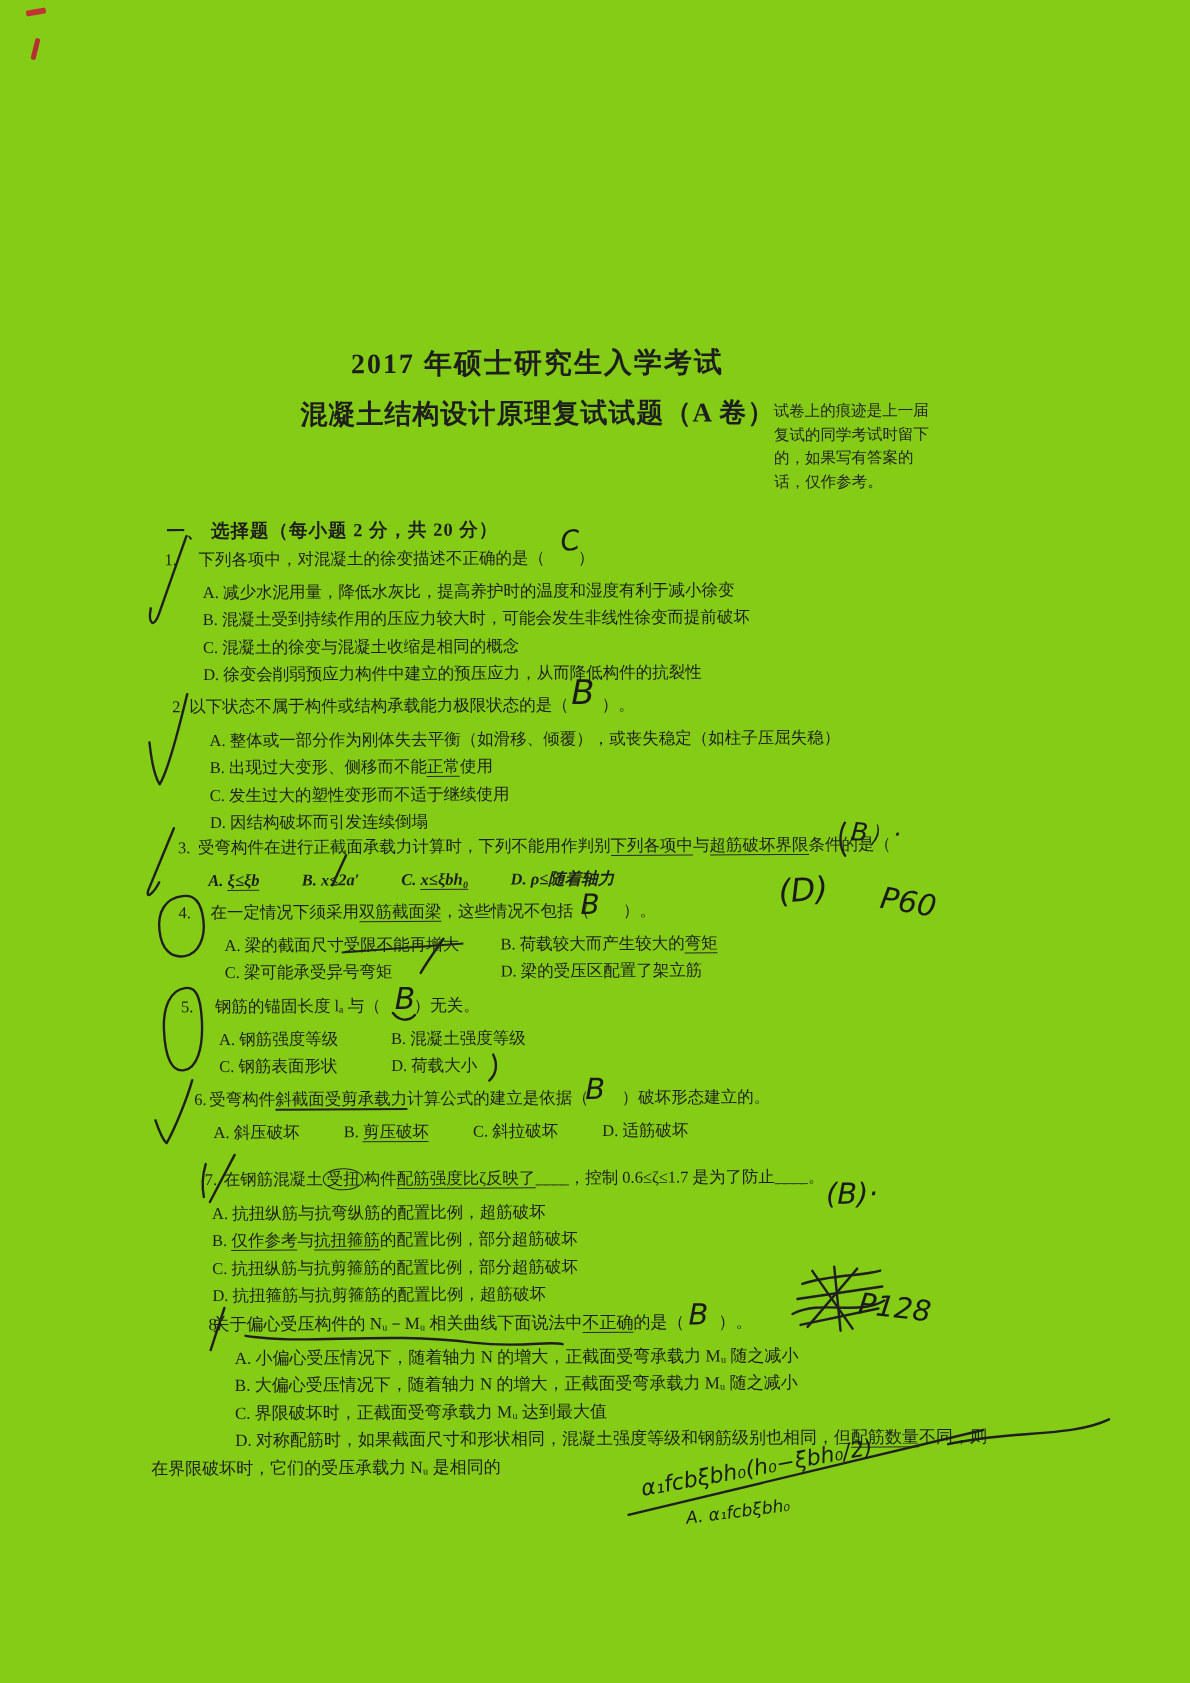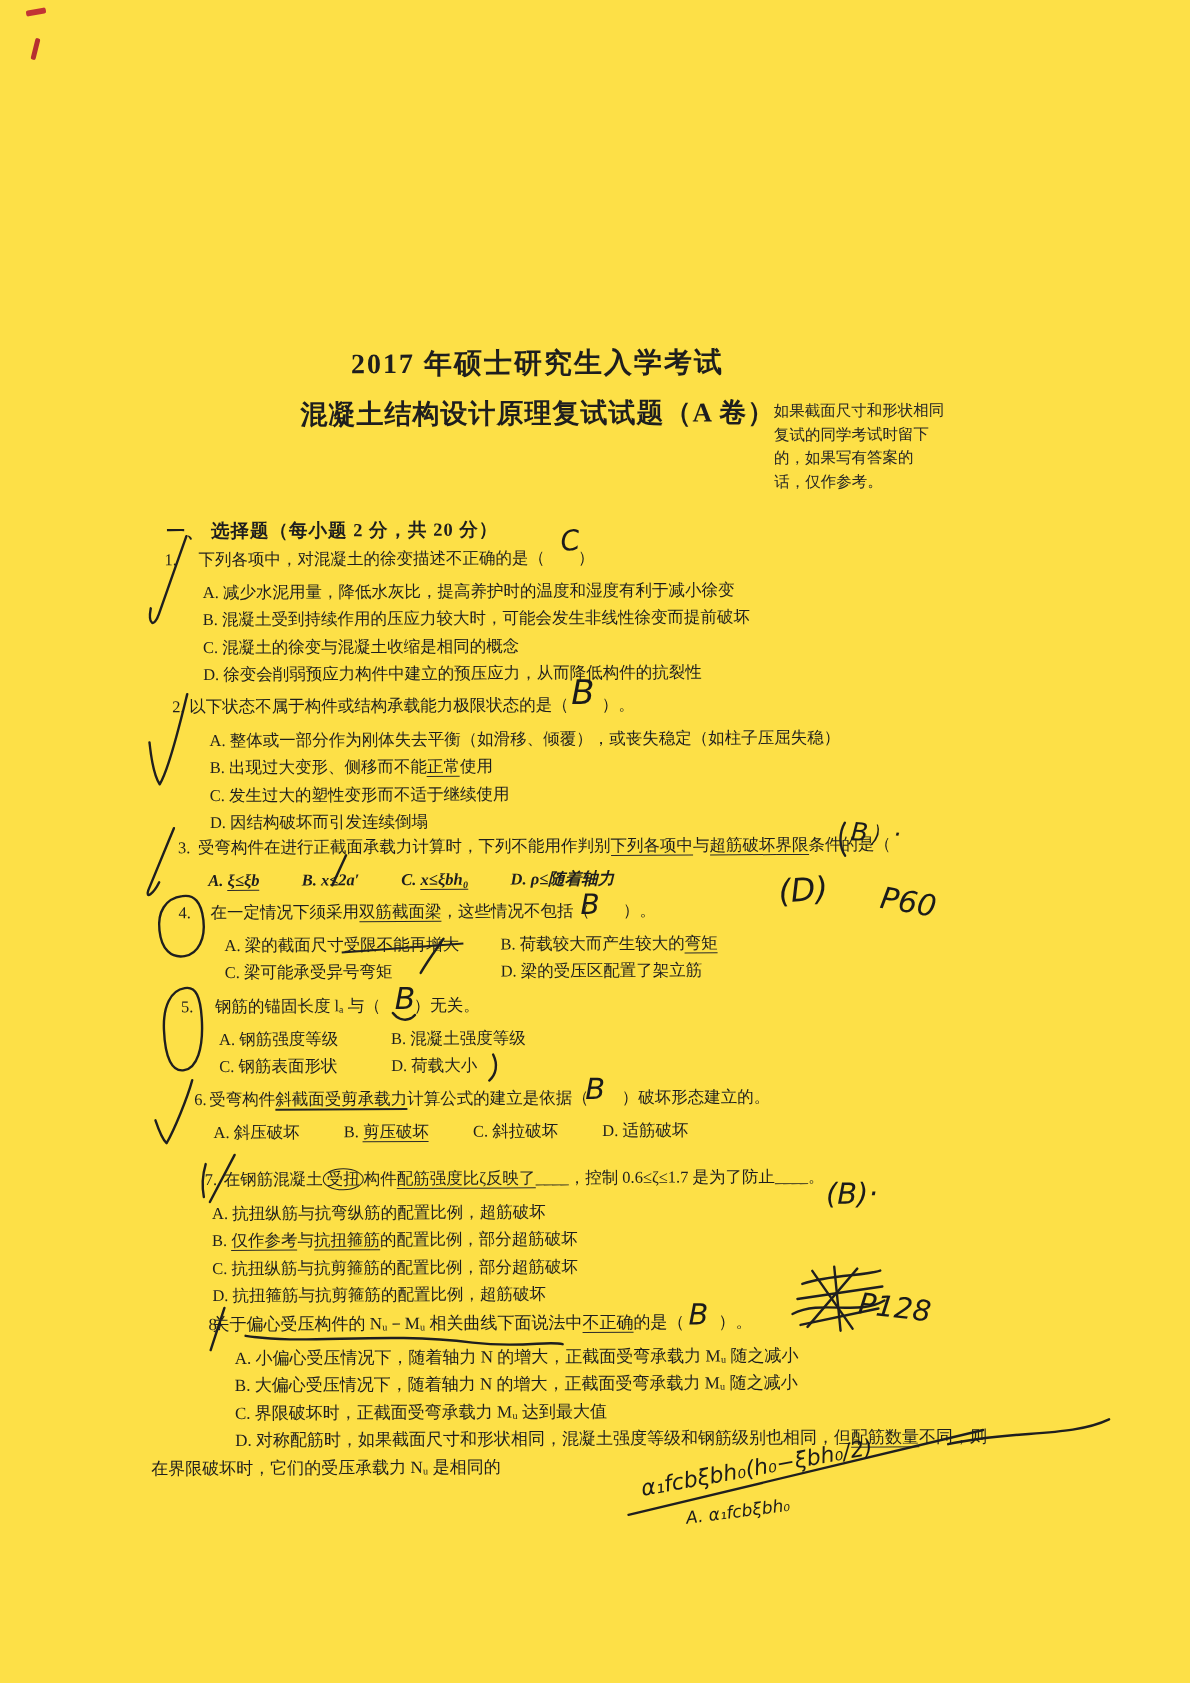--- a/index.html
+++ b/index.html
@@ -1,16 +1,16 @@
 <!DOCTYPE html>
 <html><head>
 <meta charset="utf-8">
 <style>
   html,body{margin:0;padding:0;background:#e8e8e8;}
-  .page{position:relative;width:1190px;height:1683px;background:#fde047;overflow:hidden;
+  .page{position:relative;width:1190px;height:1683px;background:#84cc16;overflow:hidden;
         font-family:"Liberation Serif","DejaVu Serif",serif;color:#1e1e1e;}
   .content{position:absolute;inset:0;transform:rotate(-0.3deg);}
   
   .red1{position:absolute;left:26px;top:9px;width:20px;height:6px;background:#c23434;border-radius:2px;transform:rotate(-10deg);}
   .red2{position:absolute;left:33px;top:38px;width:5px;height:22px;background:#b53030;border-radius:2px;transform:rotate(14deg);}
   
   .header{position:absolute;left:180px;top:344px;width:720px;text-align:center;}
   .title{font-size:28px;font-weight:bold;letter-spacing:2px;}
   .subtitle{font-size:27px;font-weight:bold;letter-spacing:1px;margin-top:13px;}
   .side-note{position:absolute;left:776px;top:400px;width:204px;font-size:15.5px;line-height:23.5px;
@@ -54,21 +54,21 @@
   <div class="red2"></div>
 
   <div class="content">
 
     <div class="header">
       <div class="title">2017 年硕士研究生入学考试</div>
       <div class="subtitle">混凝土结构设计原理复试试题（A 卷）</div>
     </div>
 
     <div class="side-note">
-      <div>如果截面尺寸和形状相同</div>
+      <div>试卷上的痕迹是上一届</div>
       <div>复试的同学考试时留下</div>
       <div>的，如果写有答案的</div>
       <div>话，仅作参考。</div>
     </div>
 
     <div class="section-heading">一、 选择题（每小题 2 分，共 20 分）</div>
 
     <div class="q" id="q1">
       <div class="qhead">
         <span class="qnum">1.</span>

